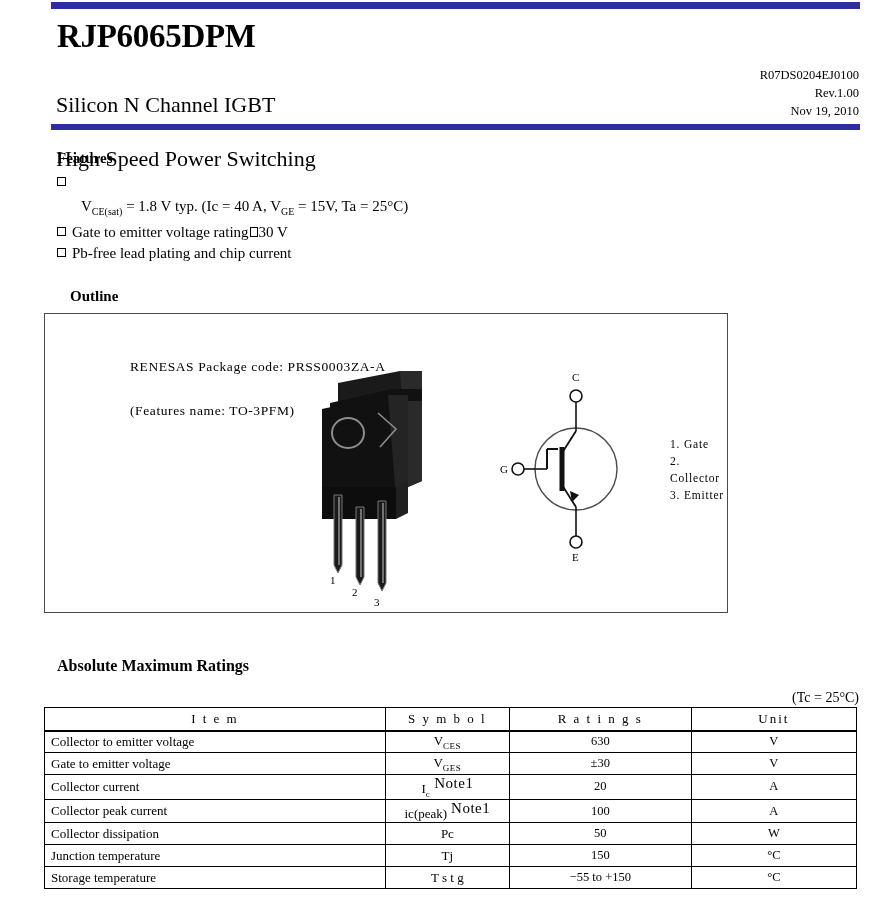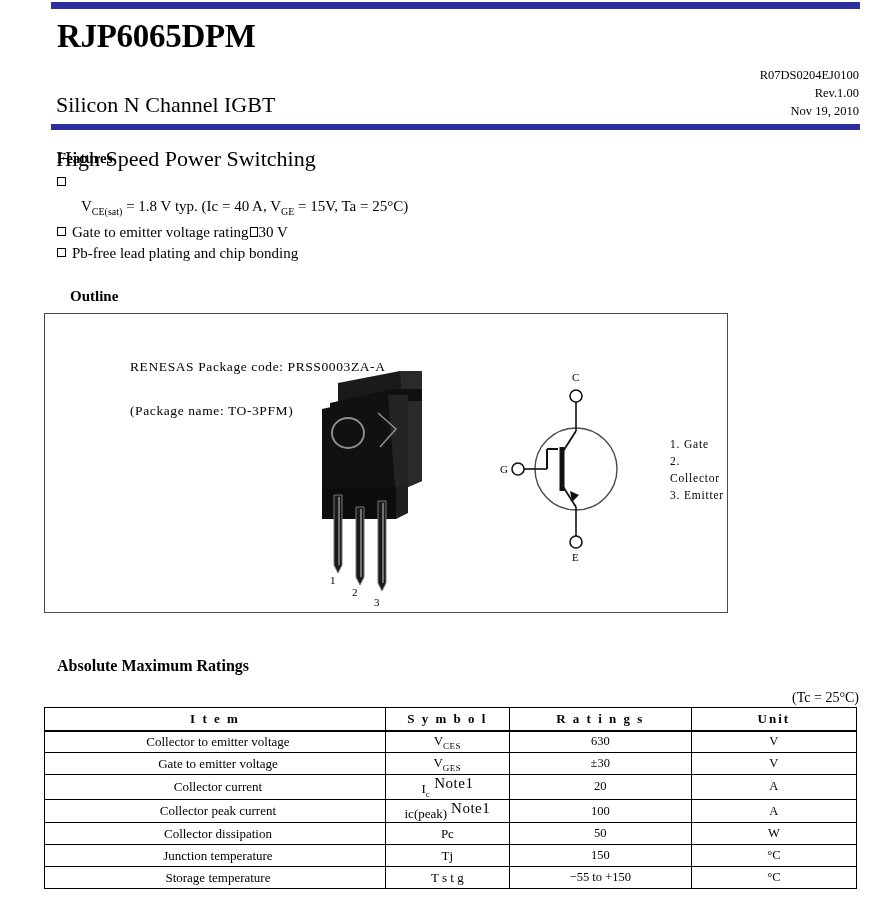--- a/index.html
+++ b/index.html
@@ -140,29 +140,29 @@
     width: 813px;
     border-collapse: collapse;
     font-size: 13px;
   }
   #ratings-table th, #ratings-table td {
     border: 1px solid #000;
     height: 22px;
     padding: 0 0 0 6px;
   }
   #ratings-table th {
-    font-weight: bold;
+    font-weight: normal;
     letter-spacing: 2px;
     text-align: center;
     padding-left: 0;
     height: 23px;
   }
   #ratings-table thead tr { border-bottom: 2px solid #000; }
   #ratings-table thead th { border-bottom-width: 2px; }
-  .col-item   { width: 330px; text-align: center; }
+  .col-item   { width: 330px; text-align: left; }
   .col-symbol { width: 120px; text-align: center; padding-left: 0 !important; }
   .col-rating { width: 176px; text-align: center; padding-left: 0 !important; }
   .col-unit   { width: 160px; text-align: center; padding-left: 0 !important; }
   .sym sub { font-size: 9px; letter-spacing: 0.5px; }
   .sym sup { font-size: 15px; letter-spacing: 0.5px; margin-left: 4px; }
   .cellnum { font-size: 12.5px; }
 </style>
 </head>
 <body>
 
@@ -188,31 +188,31 @@
   <div class="feat-row">
     <span class="feat-bullet"></span>
   </div>
   <div class="feat-sub">
     <span>V</span><sub>CE(sat)</sub><span> = 1.8 V typ. (Ic = 40 A, V</span><sub>GE</sub><span> = 15V, Ta = 25°C)</span>
   </div>
   <div class="feat-row">
     <span class="feat-bullet"></span><span>Gate to emitter voltage rating</span><span class="boxglyph"></span><span>30 V</span>
   </div>
   <div class="feat-row">
-    <span class="feat-bullet"></span><span>Pb-free lead plating and chip bonding</span>
+    <span class="feat-bullet"></span><span>Pb-free lead plating and chip current</span>
   </div>
 </div>
 
 <div class="section-heading" id="outline-heading">Outline</div>
 
 <div id="outline-box">
 
   <div class="pkg-code">
     <div>RENESAS Package code: PRSS0003ZA-A</div>
-    <div>(Package name: TO-3PFM)</div>
+    <div>(Features name: TO-3PFM)</div>
   </div>
 
   <div id="package-drawing">
     <svg width="210" height="240" viewBox="0 0 210 240">
 
       <polygon points="38,14 100,2 122,2 122,112 108,118 38,118" fill="#1a1a1a"></polygon>
       <polygon points="100,2 122,2 122,112 108,118" fill="#2a2a2a"></polygon>
 
       <polygon points="30,34 92,20 122,20 122,32 92,32 30,46" fill="#111"></polygon>
 

